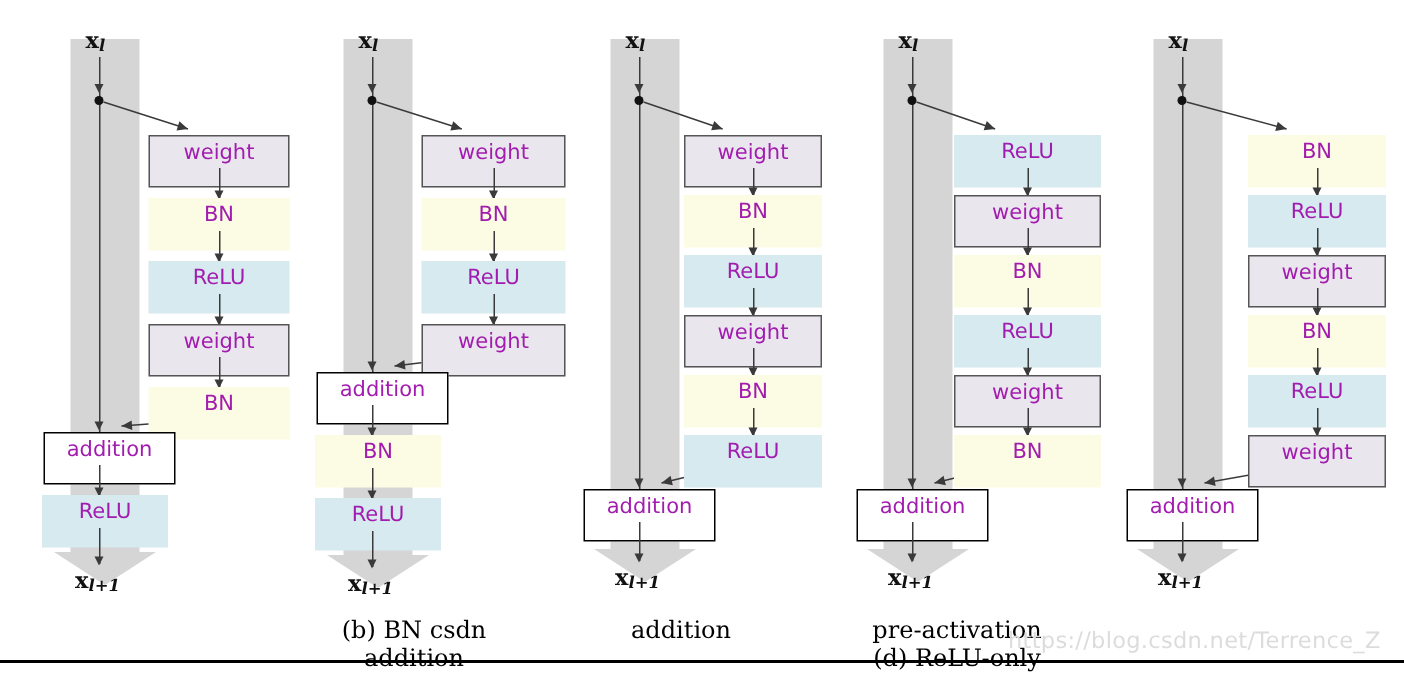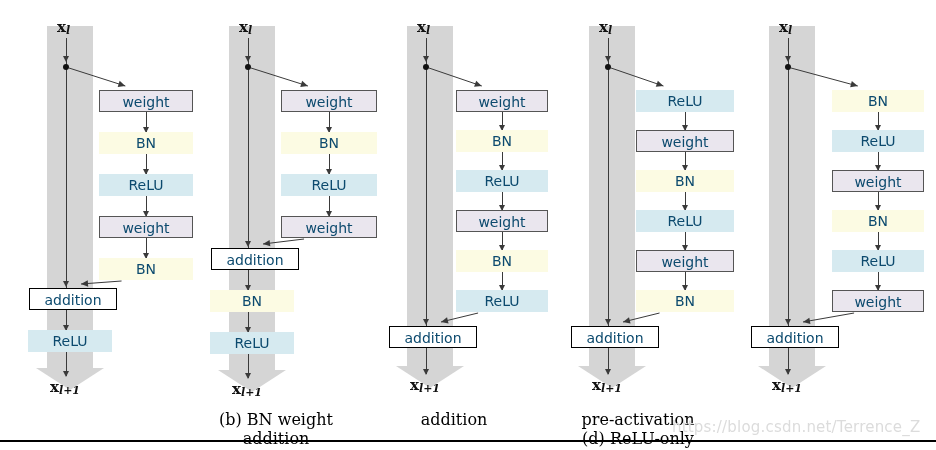--- a/index.html
+++ b/index.html
@@ -31,22 +31,22 @@
   
   .xlabel{
     position:absolute;font-family:"DejaVu Serif", serif;
     font-size:15px;font-weight:bold;color:#111;
     white-space:nowrap;line-height:1;
   }
   .xlabel sub{font-style:italic;font-weight:bold;font-size:11px;vertical-align:-2px;}
 
   
   .blk{
-    position:absolute;height:22px;line-height:22px;
-    text-align:center;font-size:14px;color:#0c4a6e;
+    position:absolute;height:35px;line-height:22px;
+    text-align:center;font-size:14px;color:#a21caf;
     font-family:"DejaVu Sans", sans-serif;
     box-sizing:border-box;white-space:nowrap;
   }
   .blk.weight{background:#eae6ee;border:1px solid #555;}
   .blk.bn{background:#fcfbe3;border:none;}
   .blk.relu{background:#d6eaf0;border:none;}
   .blk.addition{background:#ffffff;border:1px solid #000;}
 
   
   .conn{position:absolute;width:1px;background:#3a3a3a;}
@@ -242,21 +242,21 @@
       <div class="blk bn" style="left: 96px; top: 198px; width: 92px; background: rgb(252, 251, 227);">BN</div>
       <div class="conn" style="left: 142px; top: 220px; height: 18px; background: rgb(58, 58, 58);"></div>
       <div class="blk relu" style="left: 96px; top: 238px; width: 92px; background: rgb(214, 234, 240);">ReLU</div>
       <div class="conn" style="left: 142px; top: 260px; height: 18px; background: rgb(58, 58, 58);"></div>
       <div class="blk weight" style="left: 96px; top: 278px; width: 92px; background: rgb(234, 230, 238);">weight</div>
       <div class="blk addition" style="left: 15px; top: 314px; width: 88px; background: rgb(255, 255, 255);">addition</div>
       <div class="conn" style="left: 52px; top: 336px; height: 26px; background: rgb(58, 58, 58);"></div>
       <div class="xlabel" style="left: 36px; top: 366px;"><span>x</span><sub>l+1</sub></div>
     </div>
     <div class="caption" style="left: 186px; width: 180px; top: 398px;">
-      <div><span>(b) </span><span>BN weight</span></div>
+      <div><span>(b) </span><span>BN csdn</span></div>
       <div>addition</div>
     </div>
     <div class="caption" style="left: 364px; width: 180px; top: 398px;">
       <div>addition</div>
     </div>
     <div class="caption" style="left: 548px; width: 180px; top: 398px;">
       <div>pre-activation</div>
       <div><span>(d) </span><span>ReLU-only</span></div>
     </div>
   </div>

